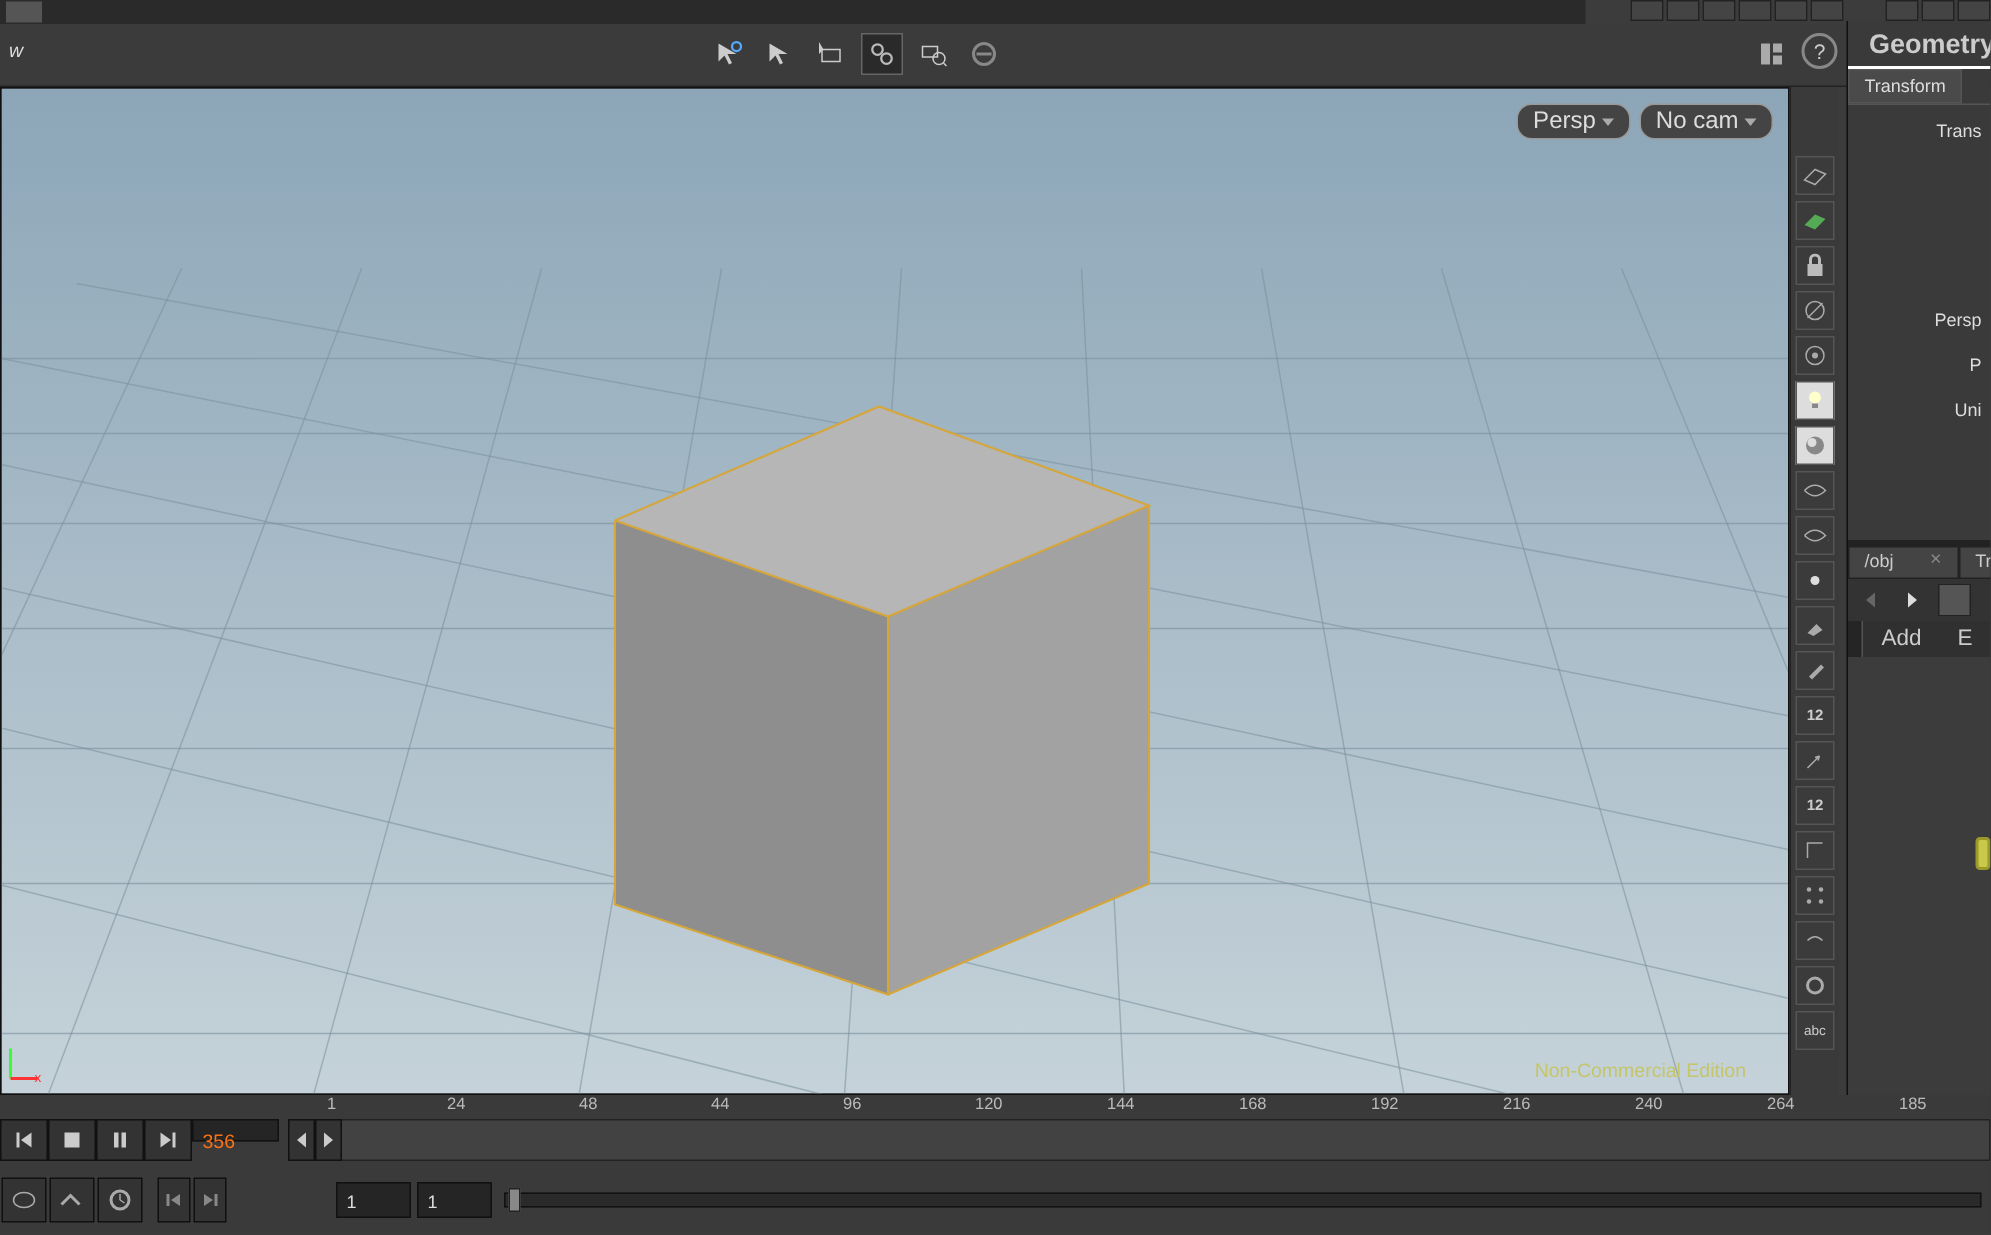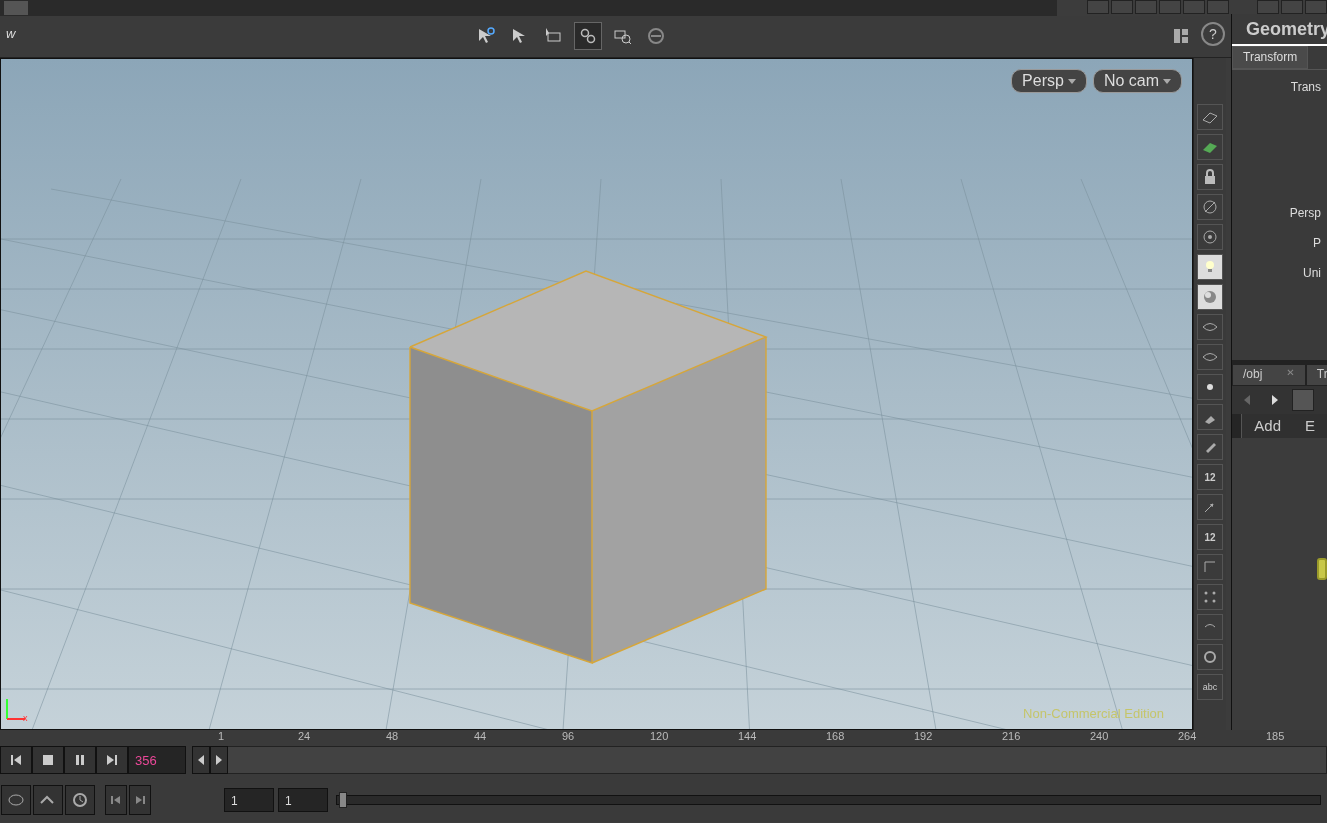--- a/index.html
+++ b/index.html
@@ -41,21 +41,21 @@
 .net-menus{height:24px;display:flex;background:#303030;}
 .net-menu{padding:3px 12px;font-size:15px;}
 .net-canvas{position:absolute;top:74px;left:0;right:0;bottom:0;background:#3c3c3c;}
 .node{position:absolute;right:0;top:120px;width:10px;height:22px;background:#c8c84a;border:2px solid #9a9a2a;border-radius:3px;}
 .timeline{position:absolute;top:730px;left:0;right:0;height:48px;background:#3a3a3a;}
 .tl-ticks{position:absolute;left:214px;right:0;top:0;height:14px;}
 .tick-lbl{position:absolute;top:0;color:#bbb;font-size:11px;}
 .tl-track{position:absolute;left:214px;right:0;top:16px;height:28px;background:#424242;border:1px solid #222;}
 .play-ctrls{position:absolute;left:0;top:16px;height:28px;display:flex;}
 .play-btn{width:32px;height:28px;background:#333;border:1px solid #111;display:flex;align-items:center;justify-content:center;}
-.frame-field{width:58px;height:28px;background:#252525;border:1px solid #111;color:#ec4899;padding:0 6px;font-size:13px;line-height:28px;}
+.frame-field{width:58px;height:15px;background:#252525;border:1px solid #111;color:#f97316;padding:0 6px;font-size:13px;line-height:28px;}
 .step-btn{width:18px;height:28px;background:#333;border:1px solid #111;display:flex;align-items:center;justify-content:center;}
 .bottom-bar{position:absolute;top:778px;left:0;right:0;height:44px;background:#3a3a3a;display:flex;align-items:center;}
 .bot-btn{width:30px;height:30px;background:#333;border:1px solid #111;margin:0 1px;display:flex;align-items:center;justify-content:center;}
 .bot-field{width:50px;height:24px;background:#252525;border:1px solid #111;color:#ddd;padding:0 6px;font-size:12px;line-height:24px;margin:0 2px;}
 .bot-slider{flex:1;height:10px;background:#2a2a2a;margin:0 6px;border:1px solid #111;}
 .axis-gizmo{position:absolute;bottom:6px;left:2px;}
 </style>
 </head>
 <body>
 

